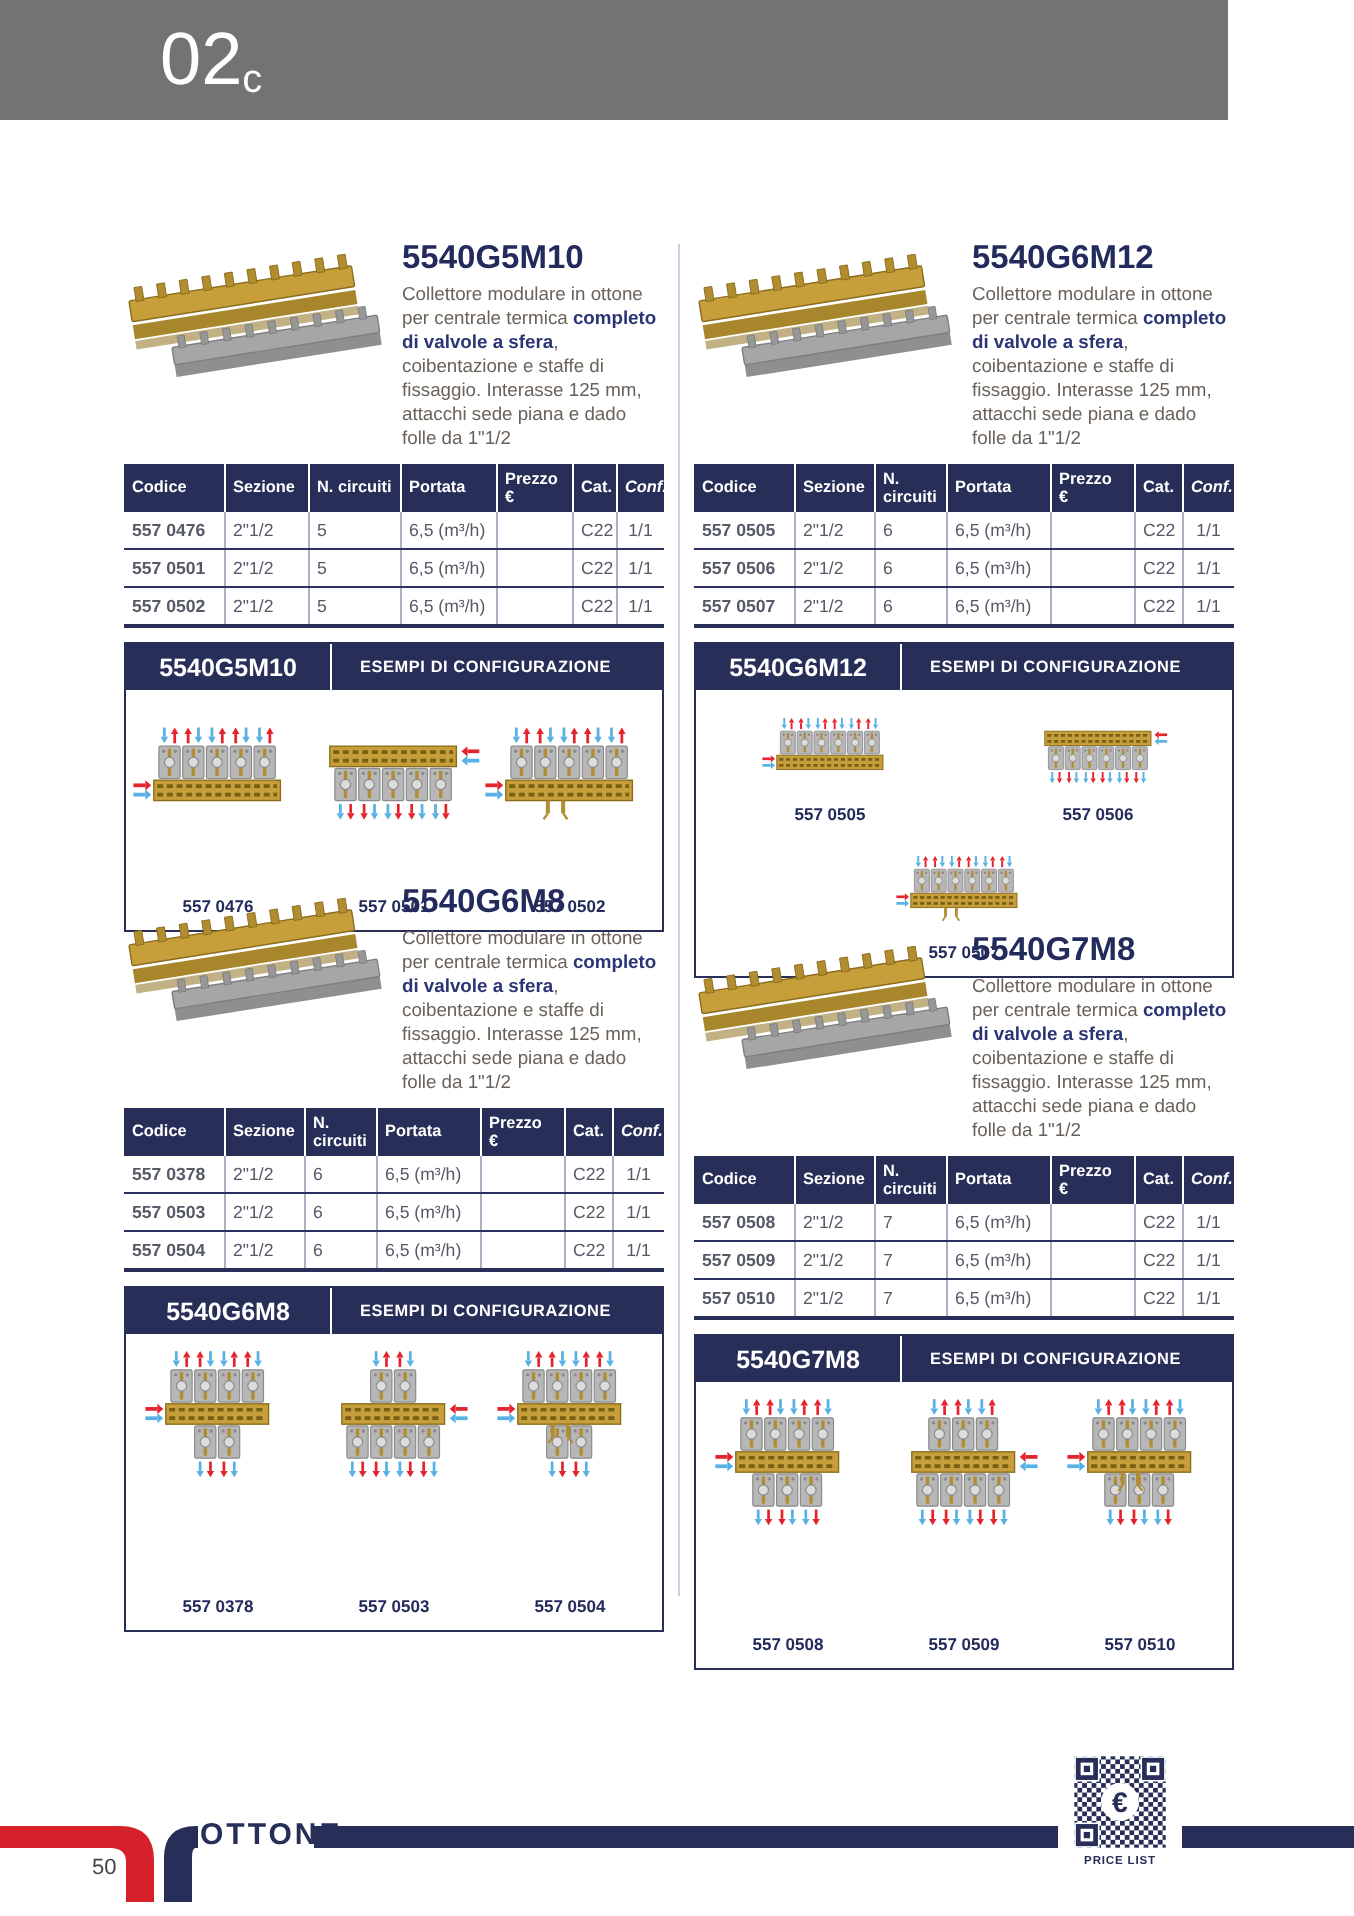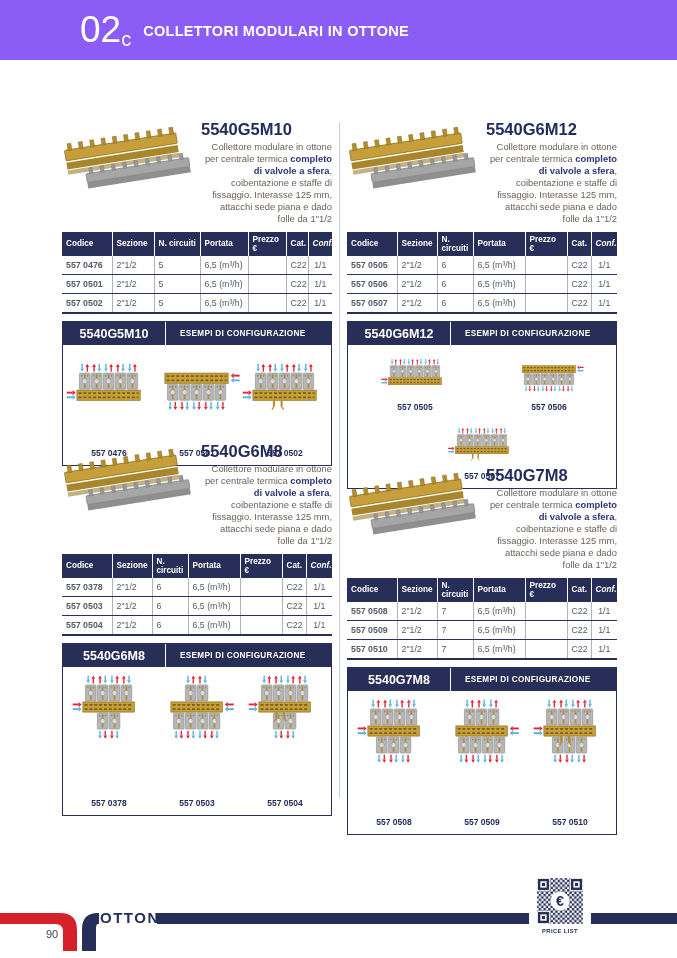--- a/index.html
+++ b/index.html
@@ -1,28 +1,28 @@
 <!DOCTYPE html>
 <html><head>
 <meta charset="utf-8">
 <style>
   html,body{margin:0;padding:0;background:#fff;}
   body{width:677px;height:958px;position:relative;font-family:"Liberation Sans",sans-serif;overflow:hidden;}
-  .band{position:absolute;left:0;top:0;width:677px;height:60px;background:#8b5cf6;display:flex;align-items:center;}
+  .band{position:absolute;left:0;top:0;width:614px;height:60px;background:#737373;display:flex;align-items:center;}
   .chapter{color:#fff;font-size:37px;font-weight:400;margin-left:80px;line-height:1;}
   .chapter-sub{font-size:20px;vertical-align:-4px;}
   .band-title{color:#fff;font-size:14.5px;font-weight:700;letter-spacing:.3px;margin-left:12px;margin-top:2px;}
   .divider-v{position:absolute;left:339px;top:122px;width:1px;height:676px;background:#c7cfe0;}
   .section{position:absolute;width:270px;}
   .prod-head{display:flex;gap:7px;min-height:88px;}
   .photo-wrap{width:132px;flex:0 0 132px;padding-top:4px;}
   svg.photo{width:132px;height:80px;display:block;}
   .prod-info{flex:1;}
   .prod-title{margin:0 0 2px 0;font-size:16.5px;font-weight:700;color:#232b5c;}
-  .prod-desc{font-size:9.4px;line-height:1.27;color:#6a625a;text-align:right;}
+  .prod-desc{font-size:9.4px;line-height:1.27;color:#6a625a;}
   .prod-desc .hl{font-weight:700;color:#2b3575;}
   table.spec{width:100%;border-collapse:collapse;margin-top:7px;table-layout:fixed;}
   table.spec th{background:#272e58;color:#fff;font-size:8.2px;font-weight:700;text-align:left;
     padding:3px 4px;border-right:1px solid #fff;line-height:1.15;height:16px;vertical-align:middle;}
   table.spec th:last-child{border-right:none;font-style:italic;}
   table.spec td{font-size:8.8px;color:#565a66;padding:2.5px 4px;height:13px;
     border-bottom:1px solid #2a3160;border-right:1px solid rgba(42,49,96,.38);vertical-align:middle;}
   table.spec td:last-child{border-right:none;}
   table.spec tr:last-child td{border-bottom:2.5px solid #272e58;}
   td.codice{font-weight:700;color:#232b5c;}
@@ -84,21 +84,20 @@
         <rect x="108" y="40" width="4" height="7" fill="#979797" stroke="#7e7e7e" stroke-width="0.5"></rect>
         <rect x="121" y="40" width="4" height="7" fill="#979797" stroke="#7e7e7e" stroke-width="0.5"></rect>
         <rect x="134" y="40" width="4" height="7" fill="#979797" stroke="#7e7e7e" stroke-width="0.5"></rect>
       </g>
     </symbol>
   </defs>
 </svg>
 
 <div class="band">
   <div class="chapter"><span>02</span><span class="chapter-sub">c</span></div>
-  <div class="band-title">COLLETTORI MODULARI IN OTTONE</div>
 </div>
 
 <div class="divider-v"></div>
 
 <div class="section" style="left:62px;top:120px;">
   <div class="prod-head">
     <div class="photo-wrap">
       <svg class="photo" viewBox="0 0 150 85">
           <use href="#photoSym"></use>
         </svg>
@@ -1203,21 +1202,21 @@
     </div>
   </div>
 </div>
 
 <svg class="logo-svg" viewBox="0 0 160 48" width="160" height="48">
   <path d="M0,8 H60 Q77,8 77,25 V46 H63 V26 Q63,19 55,19 H0 Z" fill="#d6212b"></path>
   <path d="M82,46 V24 Q82,8 98,8 H99 V19 H97.5 Q96,19.5 96,24 V46 Z" fill="#272e58"></path>
 </svg>
 <div class="foot-bar"></div>
 <div class="brand">OTTONE</div>
-<div class="page-num">90</div>
+<div class="page-num">50</div>
 <div class="qr-box">
   <svg viewBox="0 0 33 33" width="52" height="52">
     <defs>
       <pattern id="qrp" width="3" height="3" patternUnits="userSpaceOnUse">
         <rect width="1.5" height="1.5" fill="#272e58"></rect>
         <rect x="1.5" y="1.5" width="1.5" height="1.5" fill="#272e58"></rect>
       </pattern>
     </defs>
     <rect width="33" height="33" fill="#fff"></rect>
     <rect x="2" y="2" width="29" height="29" fill="url(#qrp)"></rect>

